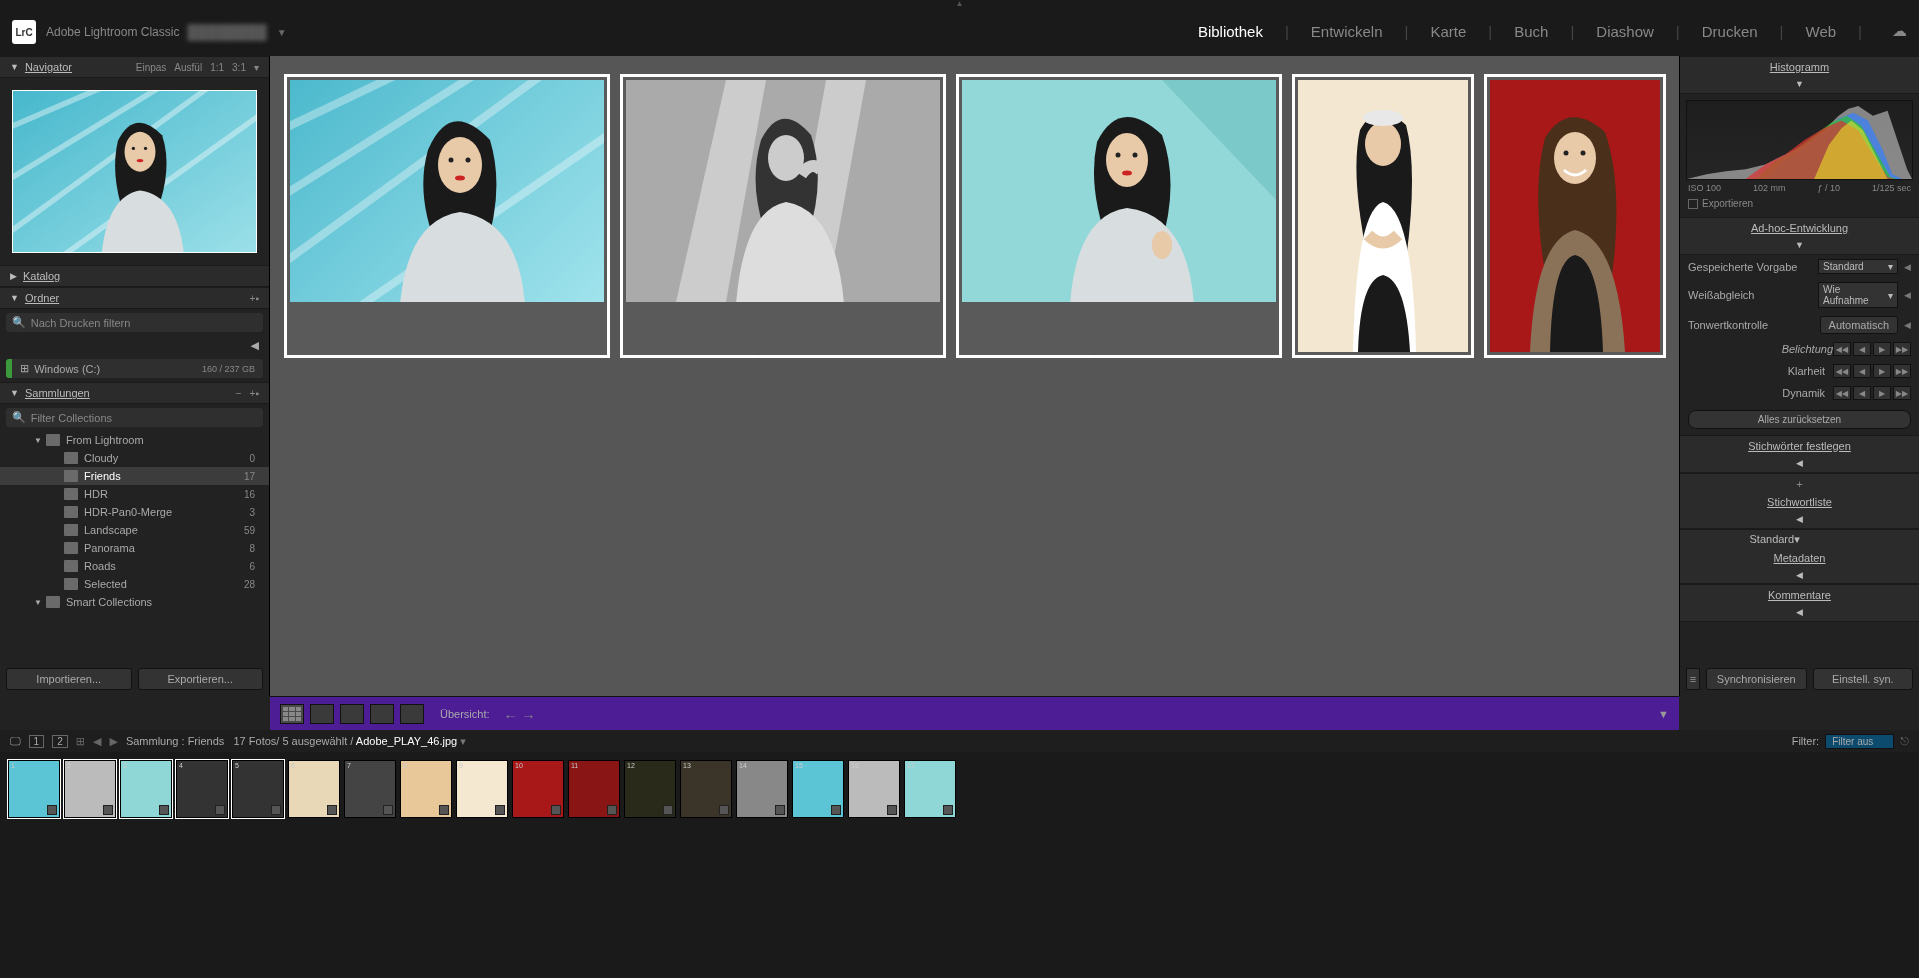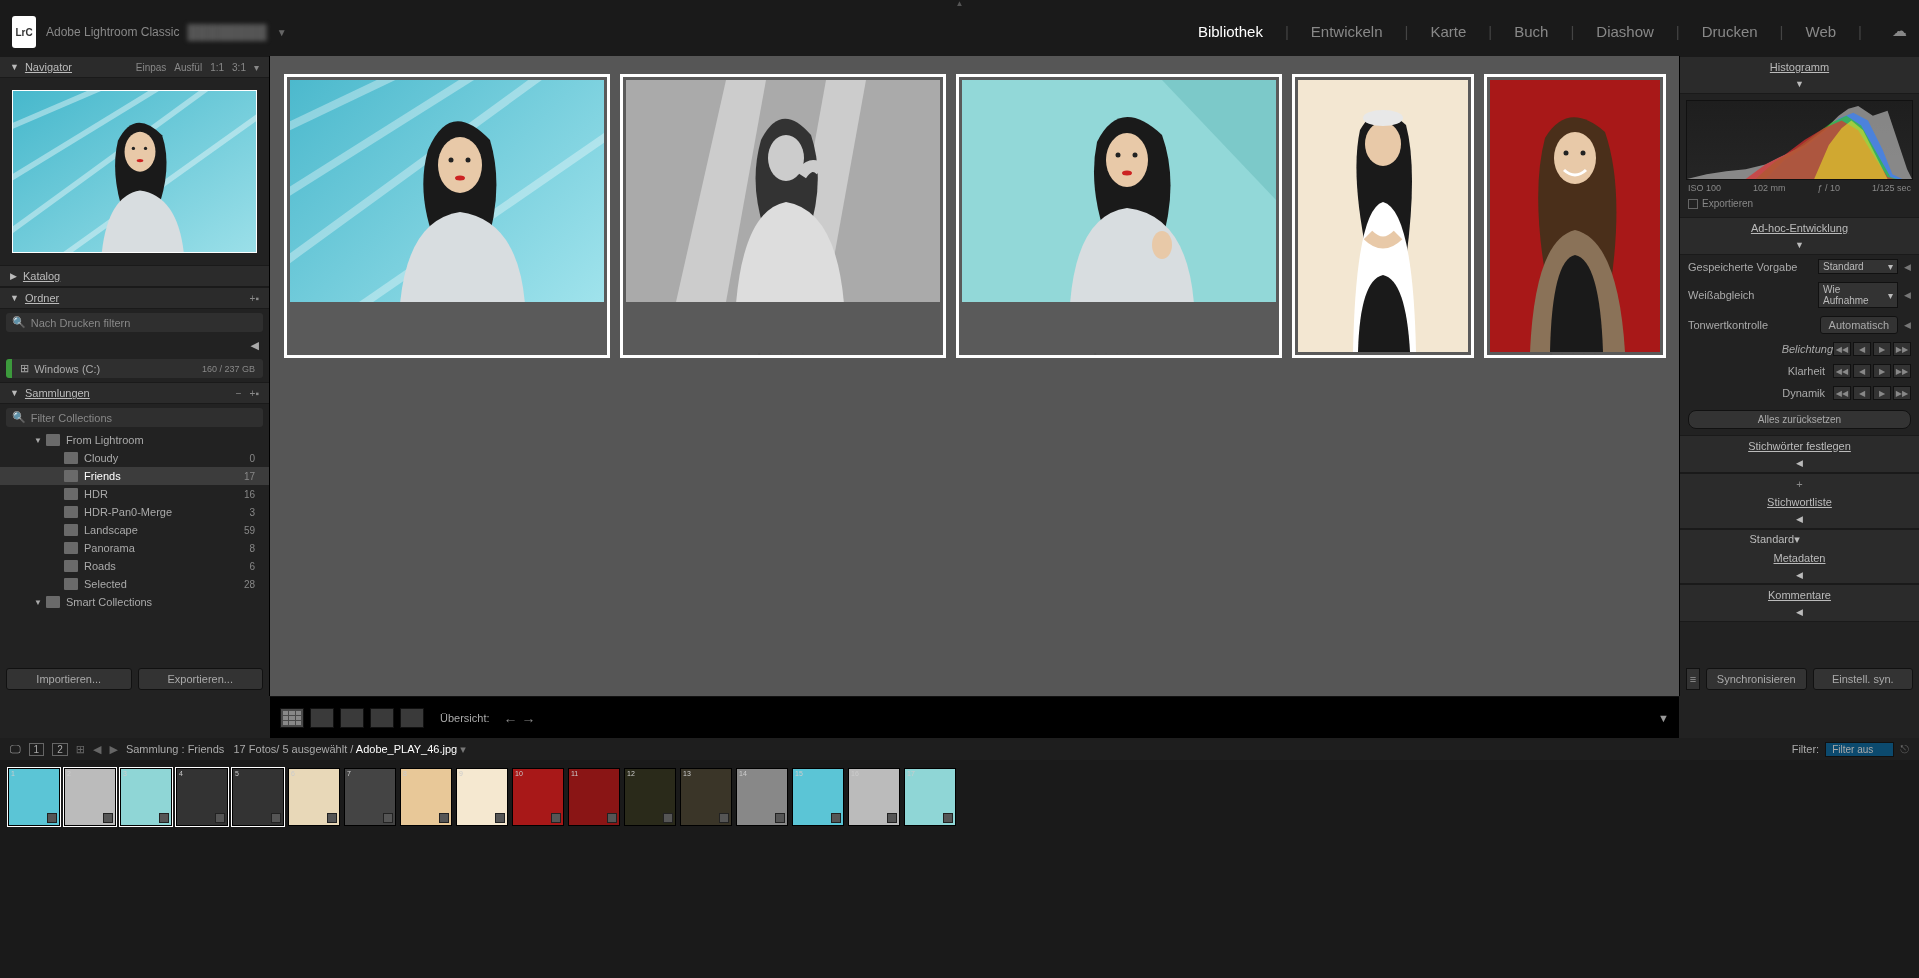--- a/index.html
+++ b/index.html
@@ -1,18 +1,18 @@
 <!DOCTYPE html>
 <html><head>
 <meta charset="utf-8">
 <style>
 * { margin: 0; padding: 0; box-sizing: border-box; font-family: "Segoe UI", Arial, sans-serif; }
 body { background: #1a1a1a; color: #999; font-size: 11px; overflow: hidden; width: 1919px; height: 978px; }
 .top-bar { height: 48px; background: #1a1a1a; display: flex; align-items: center; padding: 0 12px; }
-.logo { width: 24px; height: 32px; background: #fff; border-radius: 3px; display: flex; align-items: center; justify-content: center; font-size: 10px; font-weight: bold; color: #333; margin-right: 10px;}
+.logo { width: 24px; height: 24px; background: #fff; border-radius: 3px; display: flex; align-items: center; justify-content: center; font-size: 10px; font-weight: bold; color: #333; margin-right: 10px;}
 .title { color: #888; font-size: 12px; }
 .user { color: #555; margin-left: 8px; filter: blur(2px); font-size: 14px;}
 .dropdown-caret { color: #666; margin-left: 10px; font-size: 10px;}
 .module-picker { margin-left: auto; display: flex; gap: 22px; align-items: center; }
 .module-picker span { color: #888; font-size: 15px; cursor: pointer; padding-bottom: 2px;}
 .module-picker span.active { color: #fff; }
 .module-picker .sep { color: #444; }
 .cloud { color: #2a7; margin-left: 8px;}
 .main { display: flex; height: 640px; }
 .left-panel { width: 270px; background: #222; border-right: 1px solid #000; display: flex; flex-direction: column;}
@@ -46,21 +46,21 @@
 .histogram { height: 80px; background: linear-gradient(to bottom, #1e1e1e, #252525); border:1px solid #111; position:relative; overflow:hidden;}
 .histogram svg { position:absolute; inset:0; width:100%; height:100%;}
 .histogram-meta { display:flex; justify-content:space-between; font-size:9px; color:#888; padding:3px 2px;}
 .orig-check { font-size:10px; color:#888; padding:2px 2px; display:flex; align-items:center; gap:4px;}
 .adhoc-row { display:flex; align-items:center; padding:4px 8px; font-size:11px; color:#aaa;}
 .adhoc-row .lbl { flex:1;}
 .adhoc-row .select { background:#333; border:1px solid #111; color:#bbb; padding:1px 4px; font-size:10px; width:80px; display:flex; justify-content:space-between; align-items:center;}
 .adhoc-row .tri { color:#777; margin-left:6px; font-size:9px;}
 .stepper { display:flex; gap:2px;}
 .stepper span { background:#333; border:1px solid #111; width:18px; height:14px; font-size:8px; display:flex; align-items:center; justify-content:center; color:#888; cursor:pointer;}
-.toolbar { height: 42px; background: #000000; display:flex; align-items:center; padding: 0 10px; border-top:1px solid #111; gap:6px;}
+.toolbar { height: 34px; background: #4c1d95; display:flex; align-items:center; padding: 0 10px; border-top:1px solid #111; gap:6px;}
 .toolbar .tbtn { width:24px; height:20px; background:#3a3a3a; border:1px solid #111; cursor:pointer;}
 .toolbar .label { color:#aaa; margin-left:10px;}
 .toolbar .nav-arrows { display:flex; gap:4px; margin-left:8px;}
 .toolbar .nav-arrows span { color:#888; cursor:pointer; font-size:14px;}
 .filmstrip-bar { height: 22px; background:#1e1e1e; display:flex; align-items:center; padding:0 10px; font-size:11px; color:#aaa; gap:8px;}
 .filmstrip-bar .box { border:1px solid #666; padding:0 4px; font-size:10px;}
 .filmstrip-bar .arrow { color:#666; cursor:pointer;}
 .filmstrip-bar .path { white-space:nowrap;}
 .filmstrip-bar .bold { color:#fff;}
 .filmstrip-bar .right { margin-left:auto; display:flex; align-items:center; gap:6px;}

